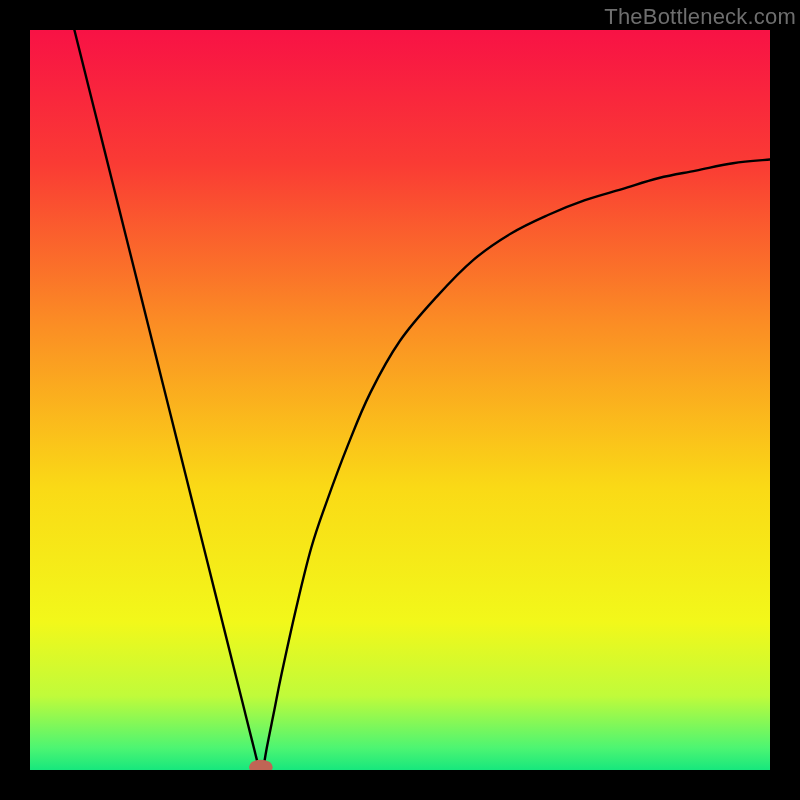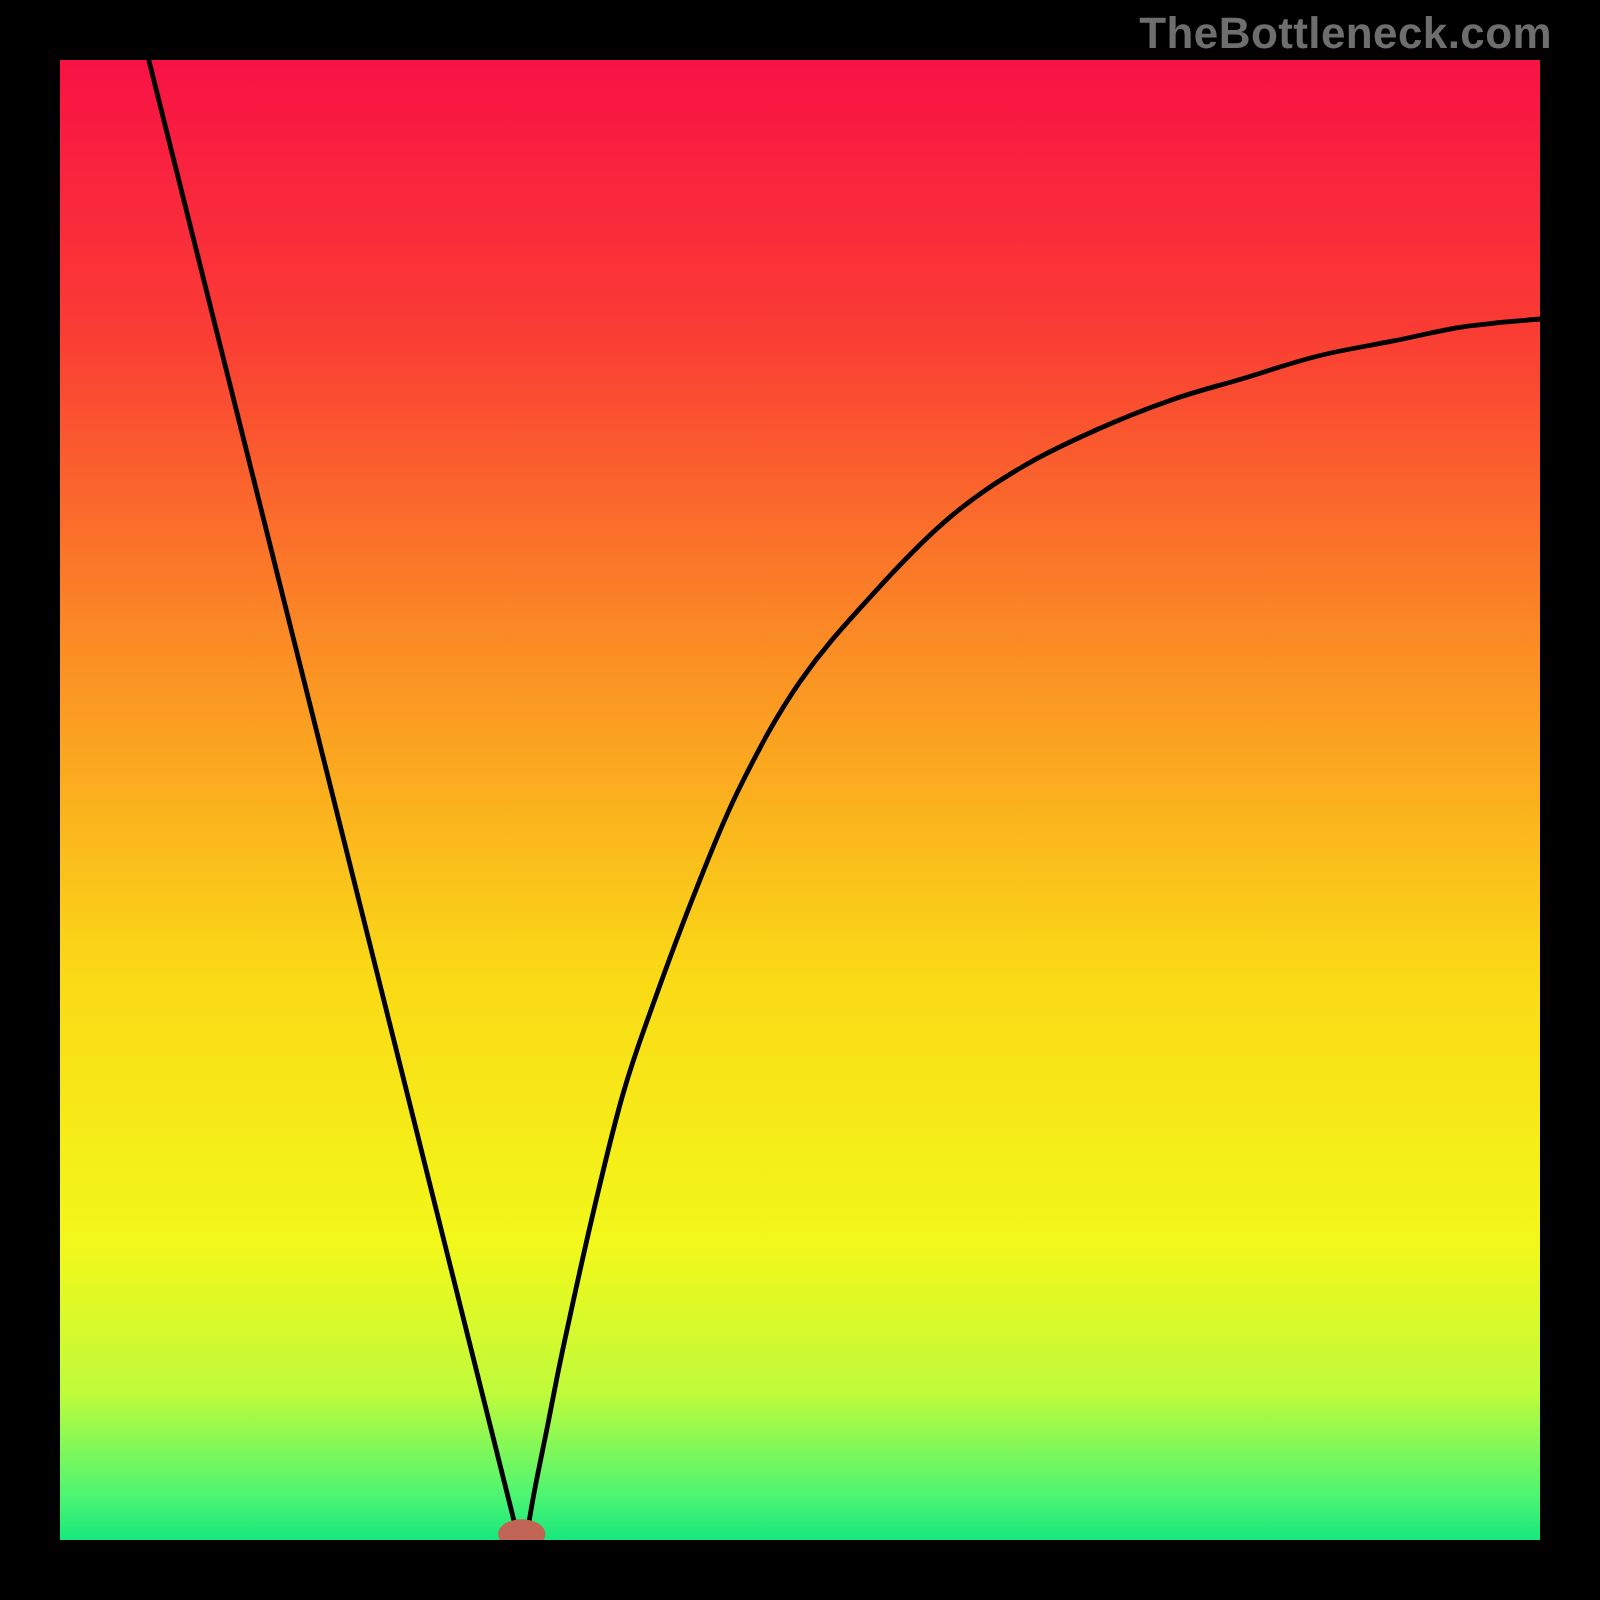--- a/index.html
+++ b/index.html
@@ -24,24 +24,24 @@
     width: 740px;
     height: 740px;
     overflow: hidden;
   }
   .plot svg {
     display: block;
   }
   .watermark {
     position: absolute;
     top: 4px;
-    right: 24px;
+    right: 4px;
     color: #6e6e6e;
     font-size: 22px;
-    font-weight: 700;
+    font-weight: 400;
     letter-spacing: 0.2px;
     user-select: none;
   }
 </style>
 </head>
 <body>
 
 <div class="frame">
   <div class="watermark">TheBottleneck.com</div>
   <div class="plot">

